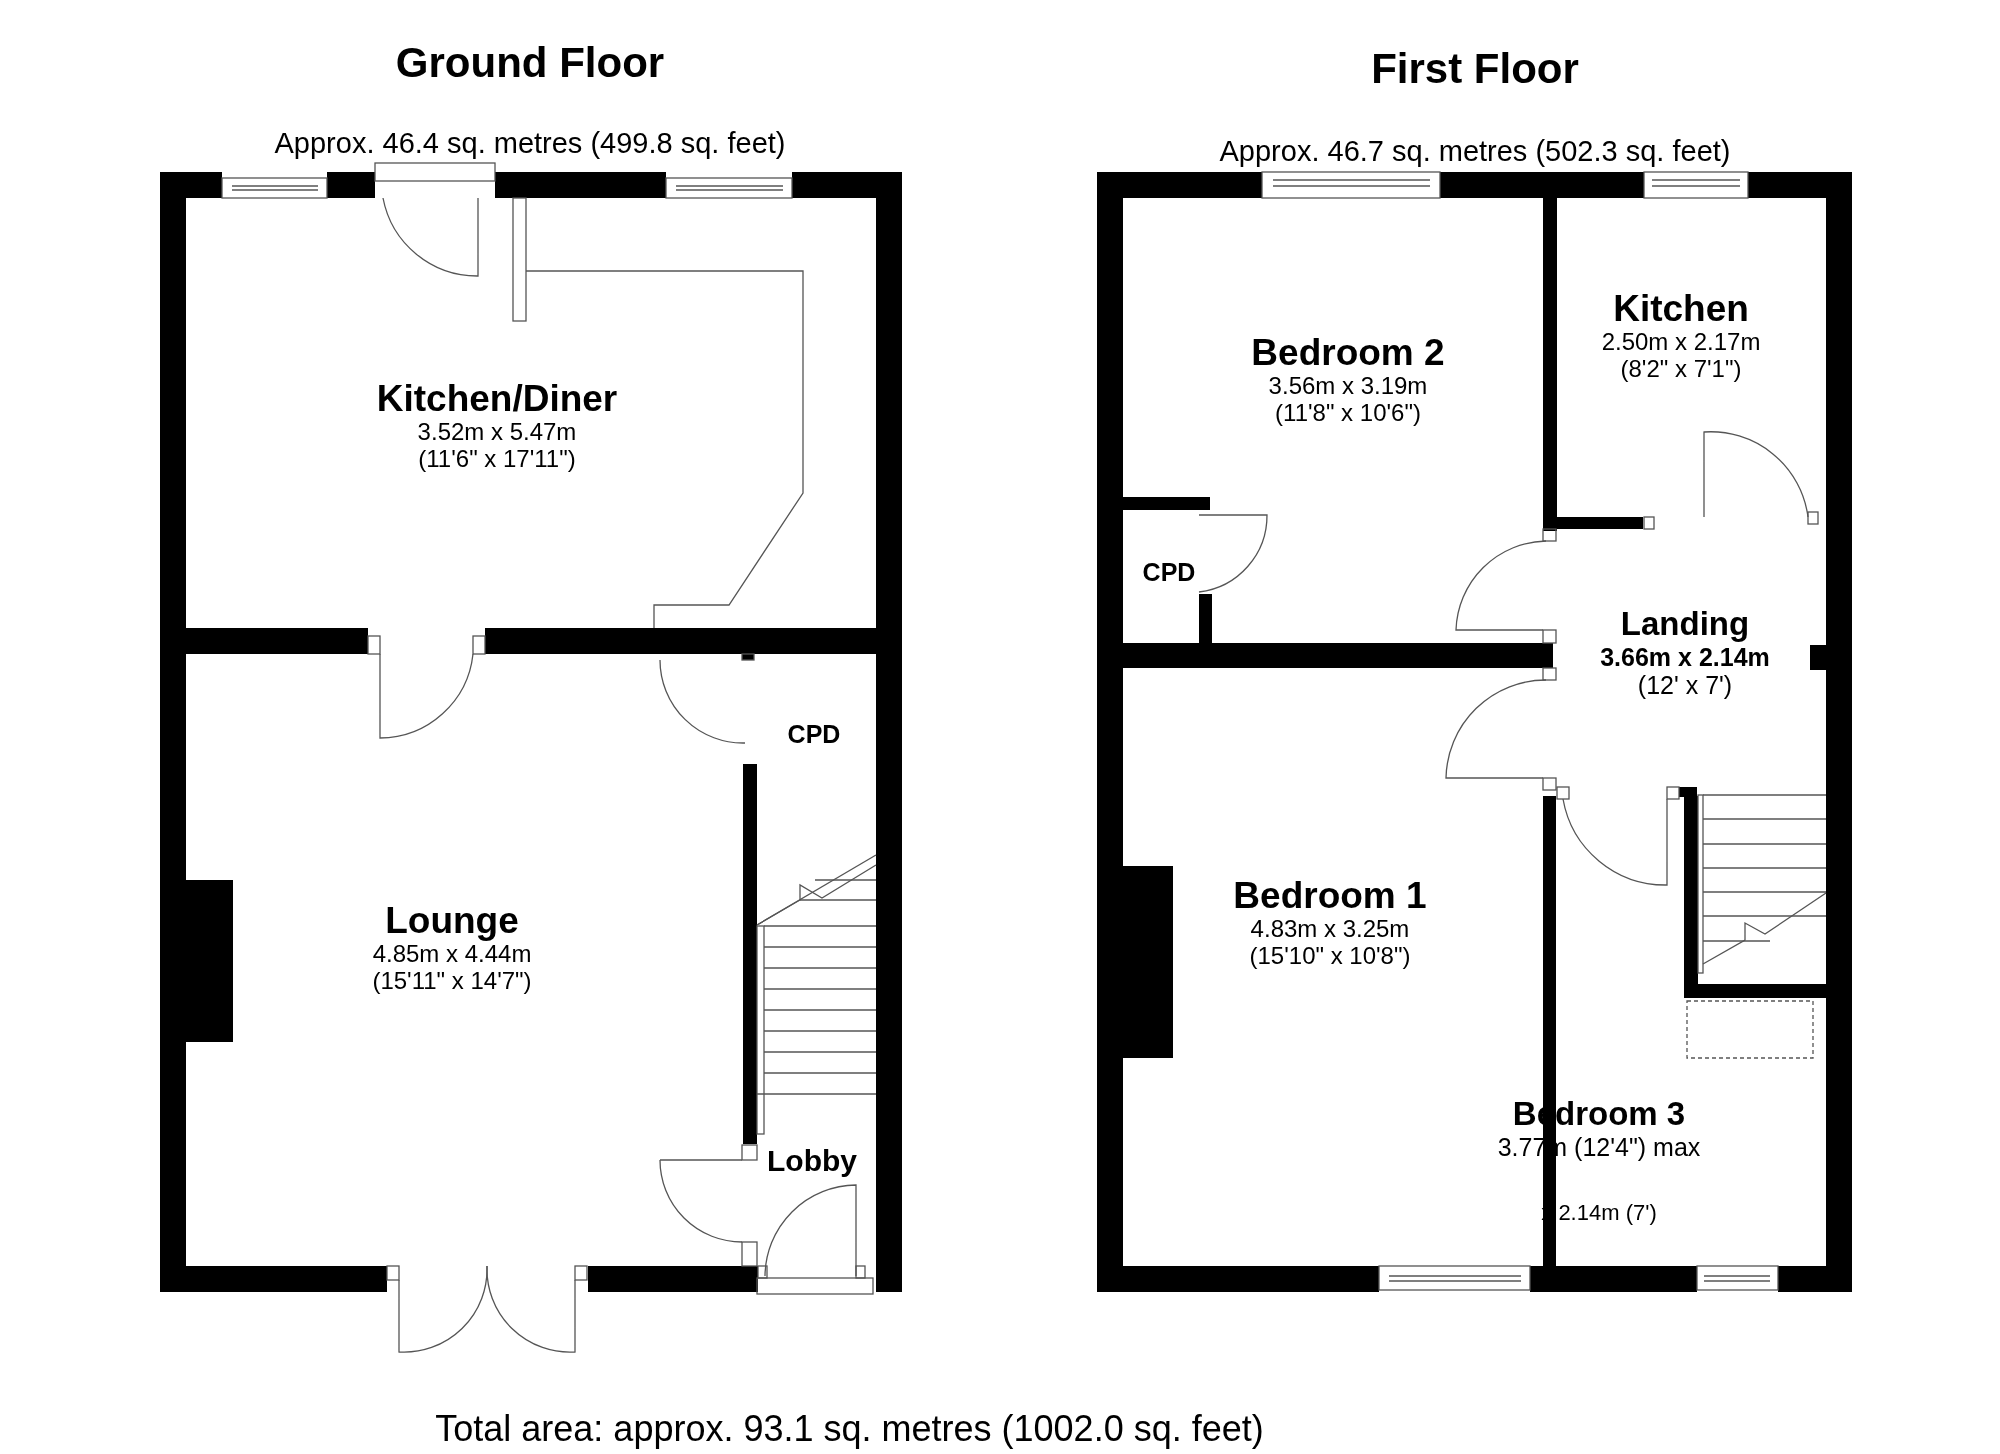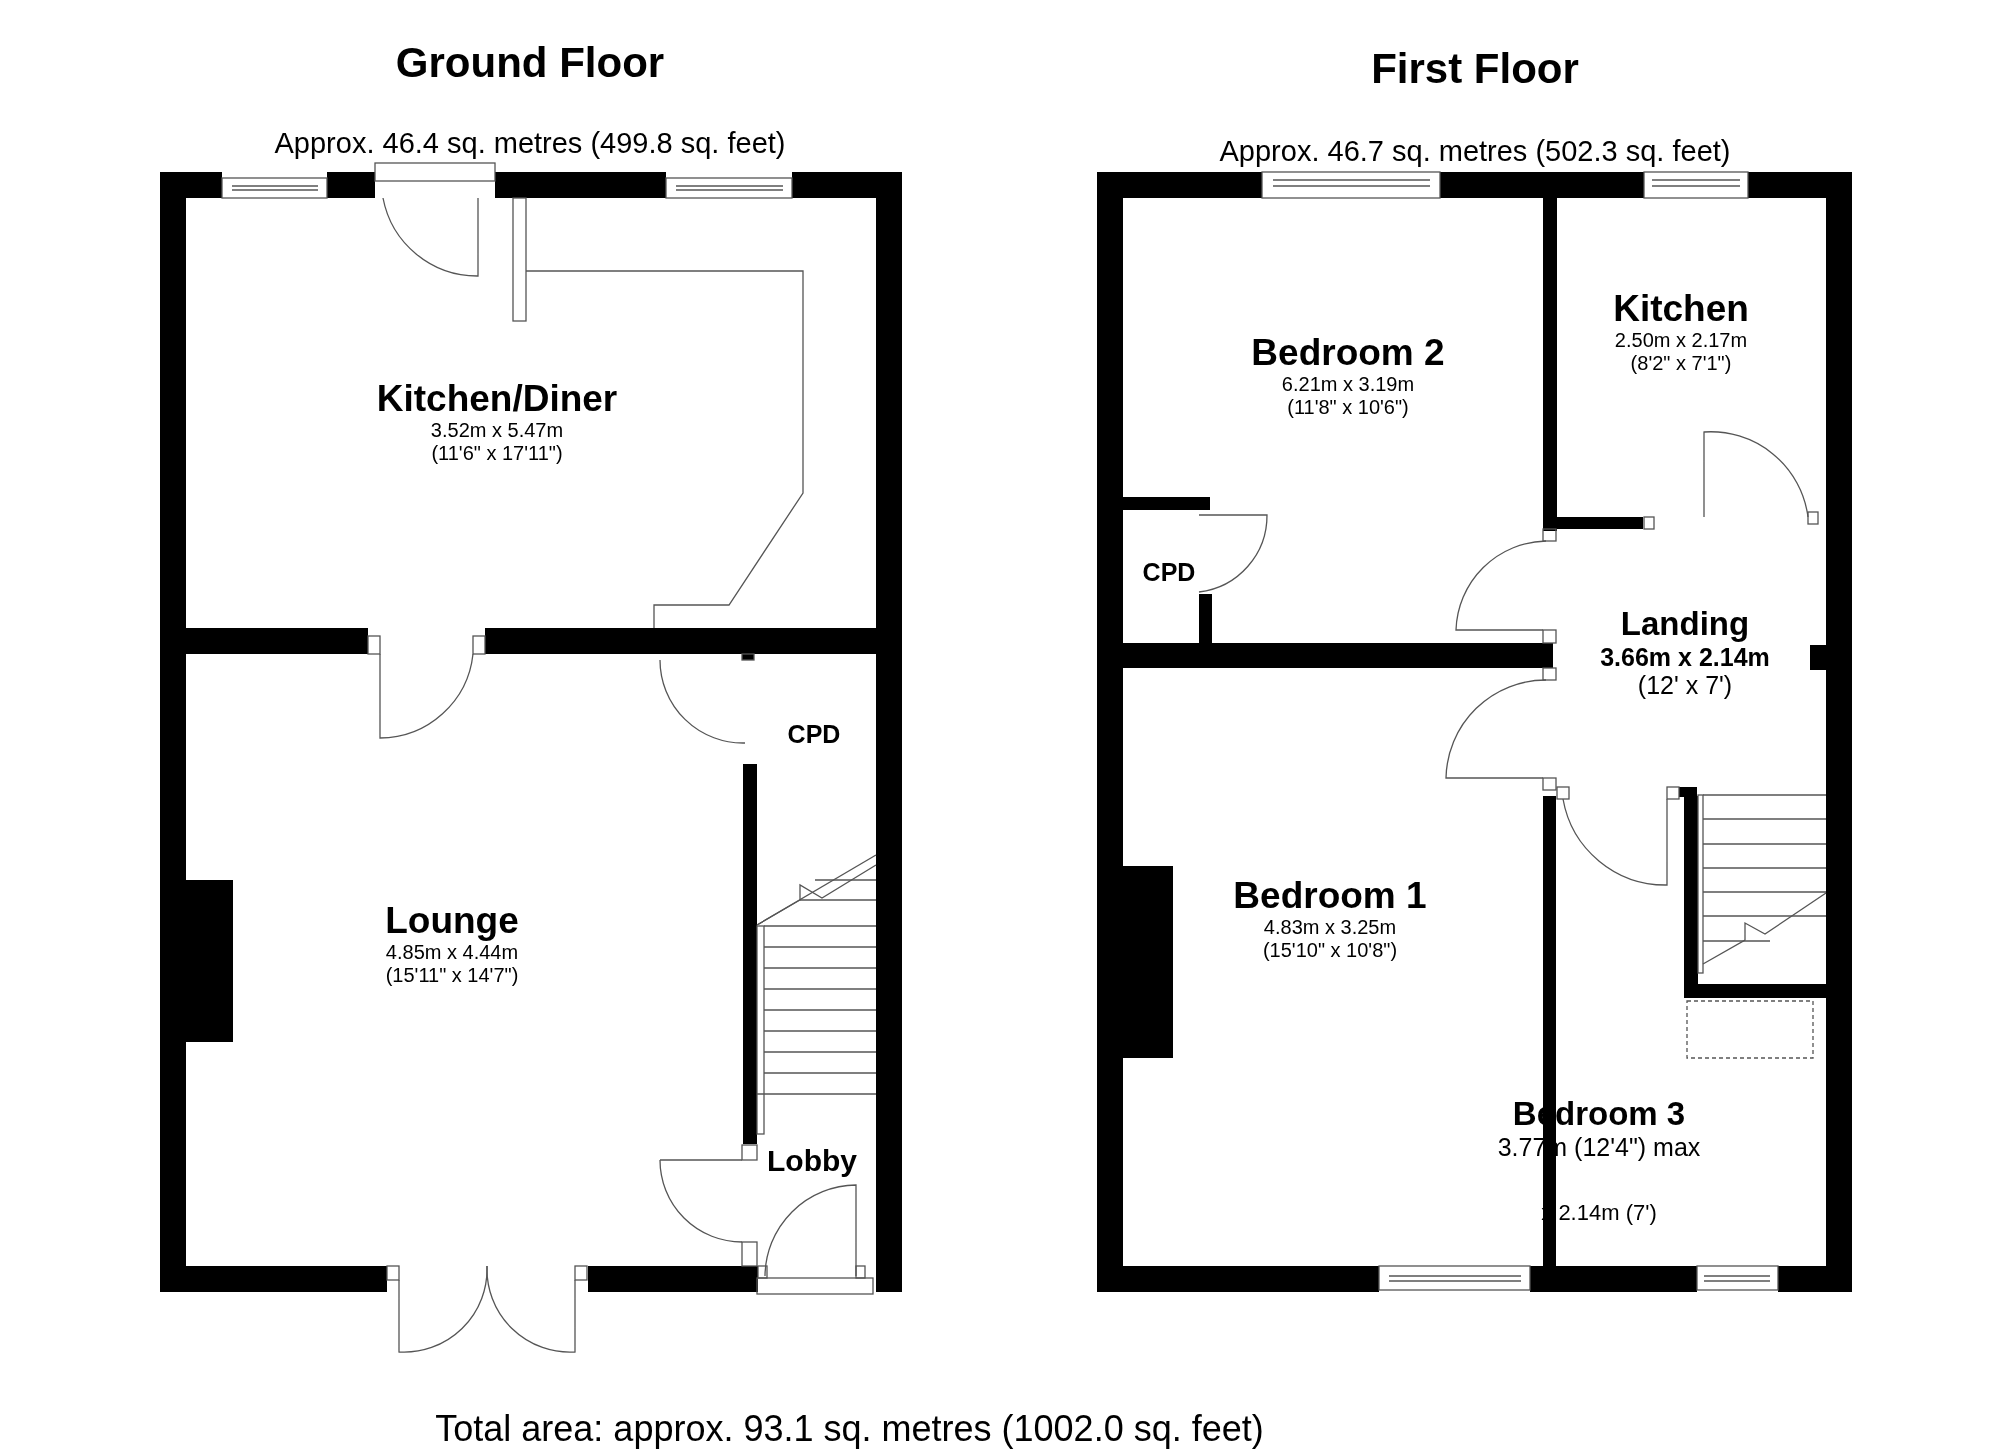--- a/index.html
+++ b/index.html
@@ -2,21 +2,21 @@
 <html><head>
 <meta charset="utf-8">
 <style>
   html, body { margin: 0; padding: 0; background: #ffffff; }
   body { width: 2000px; height: 1454px; position: relative; overflow: hidden;
          font-family: "Liberation Sans", sans-serif; color: #000; }
   .floor-title { position: absolute; text-align: center; font-weight: bold; font-size: 42px; line-height: 1; }
   .floor-sub { position: absolute; text-align: center; font-size: 29px; line-height: 1; margin-top: 38px; }
   .room-label { position: absolute; text-align: center; line-height: 1.12; white-space: nowrap; transform: translateX(-50%); }
   .room-name { font-weight: bold; font-size: 37px; display: block; }
-  .room-dim { font-size: 20px; display: block; }
+  .room-dim { font-size: 24px; display: block; }
   .small-name { font-weight: bold; font-size: 25px; }
   .total { position: absolute; left: 0; width: 1699px; text-align: center; font-size: 36px; top: 1408px; }
   svg.plan { position: absolute; left: 0; top: 0; }
 </style>
 </head>
 <body>
 
 <div class="floor-title" style="left:290px;width:480px;top:42px;">Ground Floor</div>
 <div class="floor-sub" style="left:230px;width:600px;top:91px;">Approx. 46.4 sq. metres (499.8 sq. feet)</div>
 <div class="floor-title" style="left:1235px;width:480px;top:48px;">First Floor</div>
@@ -179,21 +179,21 @@
   <span class="room-dim">4.85m x 4.44m</span>
   <span class="room-dim">(15'11" x 14'7")</span>
 </div>
 <div class="room-label small-name" style="left:814px;top:720px;">CPD</div>
 <div class="room-label" style="left:812px;top:1144px;">
   <span class="room-name" style="font-size:30px;">Lobby</span>
 </div>
 
 <div class="room-label" style="left:1348px;top:332px;">
   <span class="room-name">Bedroom 2</span>
-  <span class="room-dim">6.21m x 3.19m</span>
+  <span class="room-dim">3.56m x 3.19m</span>
   <span class="room-dim">(11'8" x 10'6")</span>
 </div>
 <div class="room-label" style="left:1681px;top:288px;">
   <span class="room-name">Kitchen</span>
   <span class="room-dim">2.50m x 2.17m</span>
   <span class="room-dim">(8'2" x 7'1")</span>
 </div>
 <div class="room-label small-name" style="left:1169px;top:558px;">CPD</div>
 <div class="room-label" style="left:1685px;top:606px;">
   <span class="room-name" style="font-size:33px;">Landing</span>

